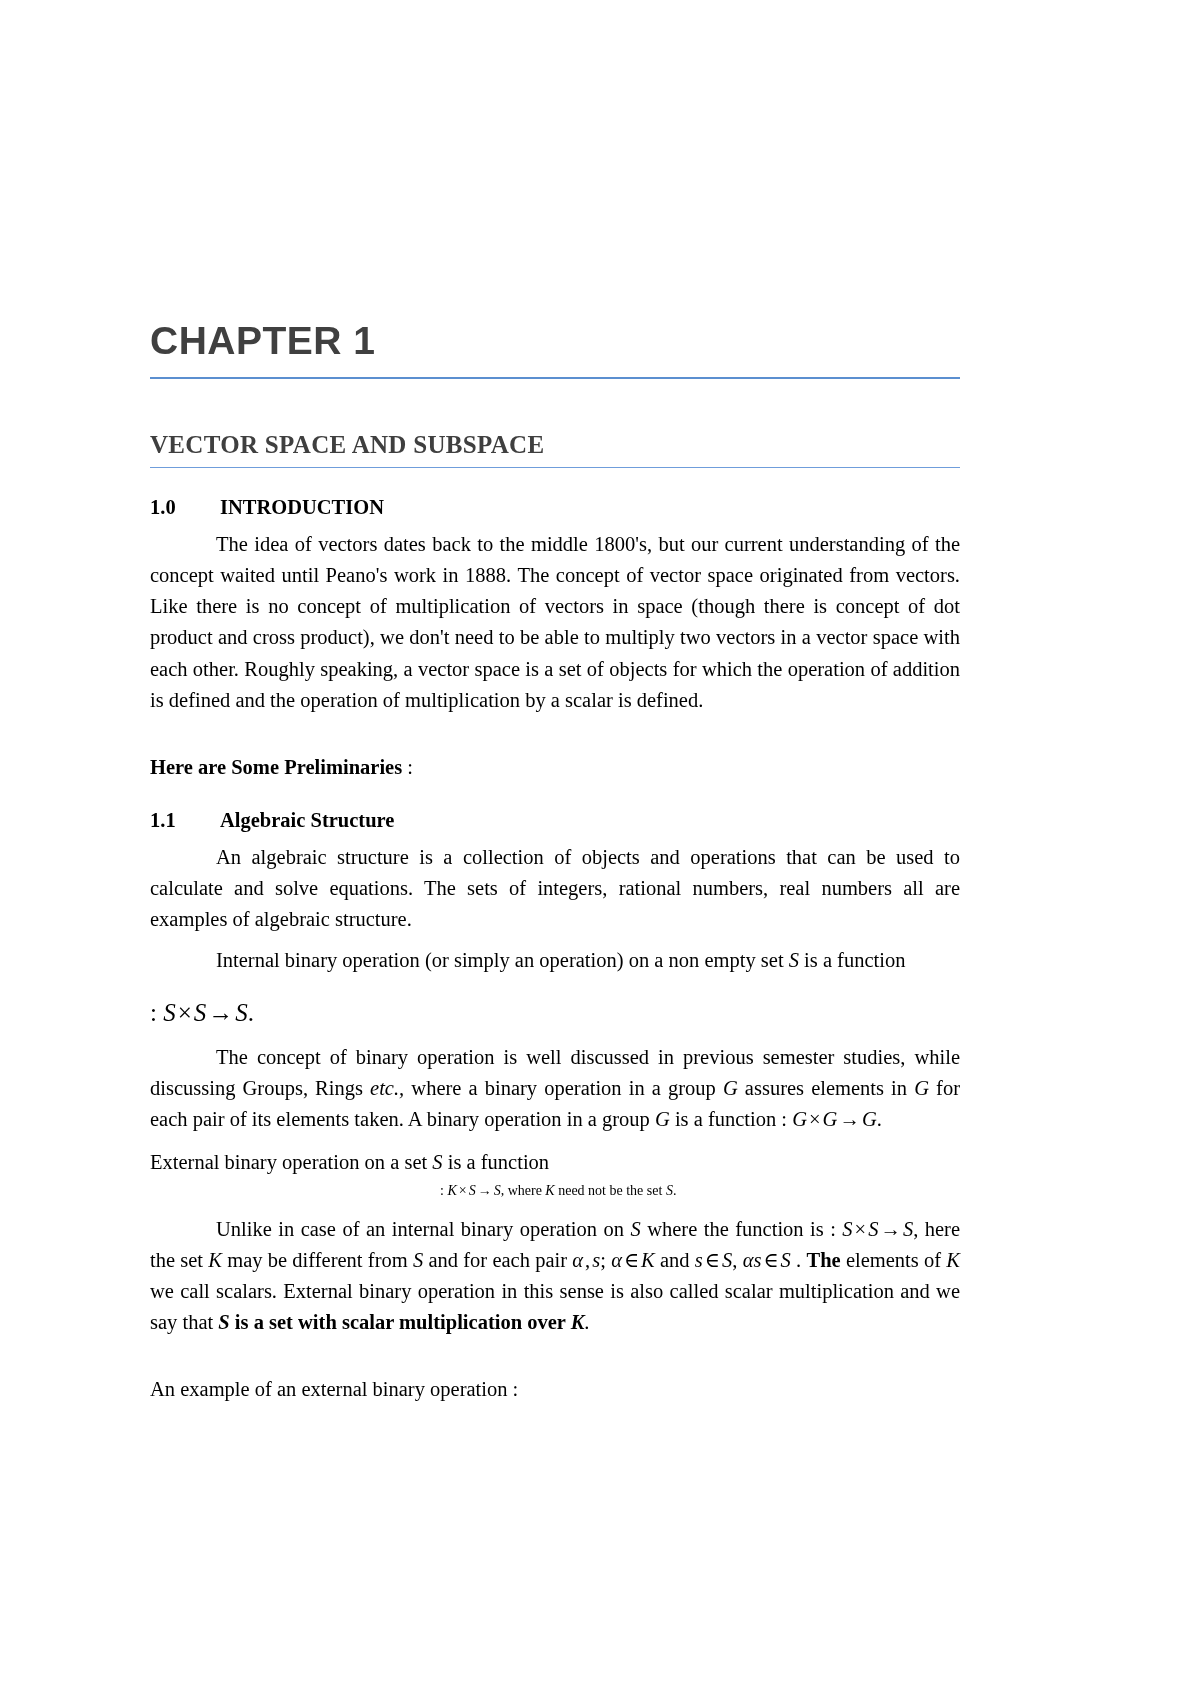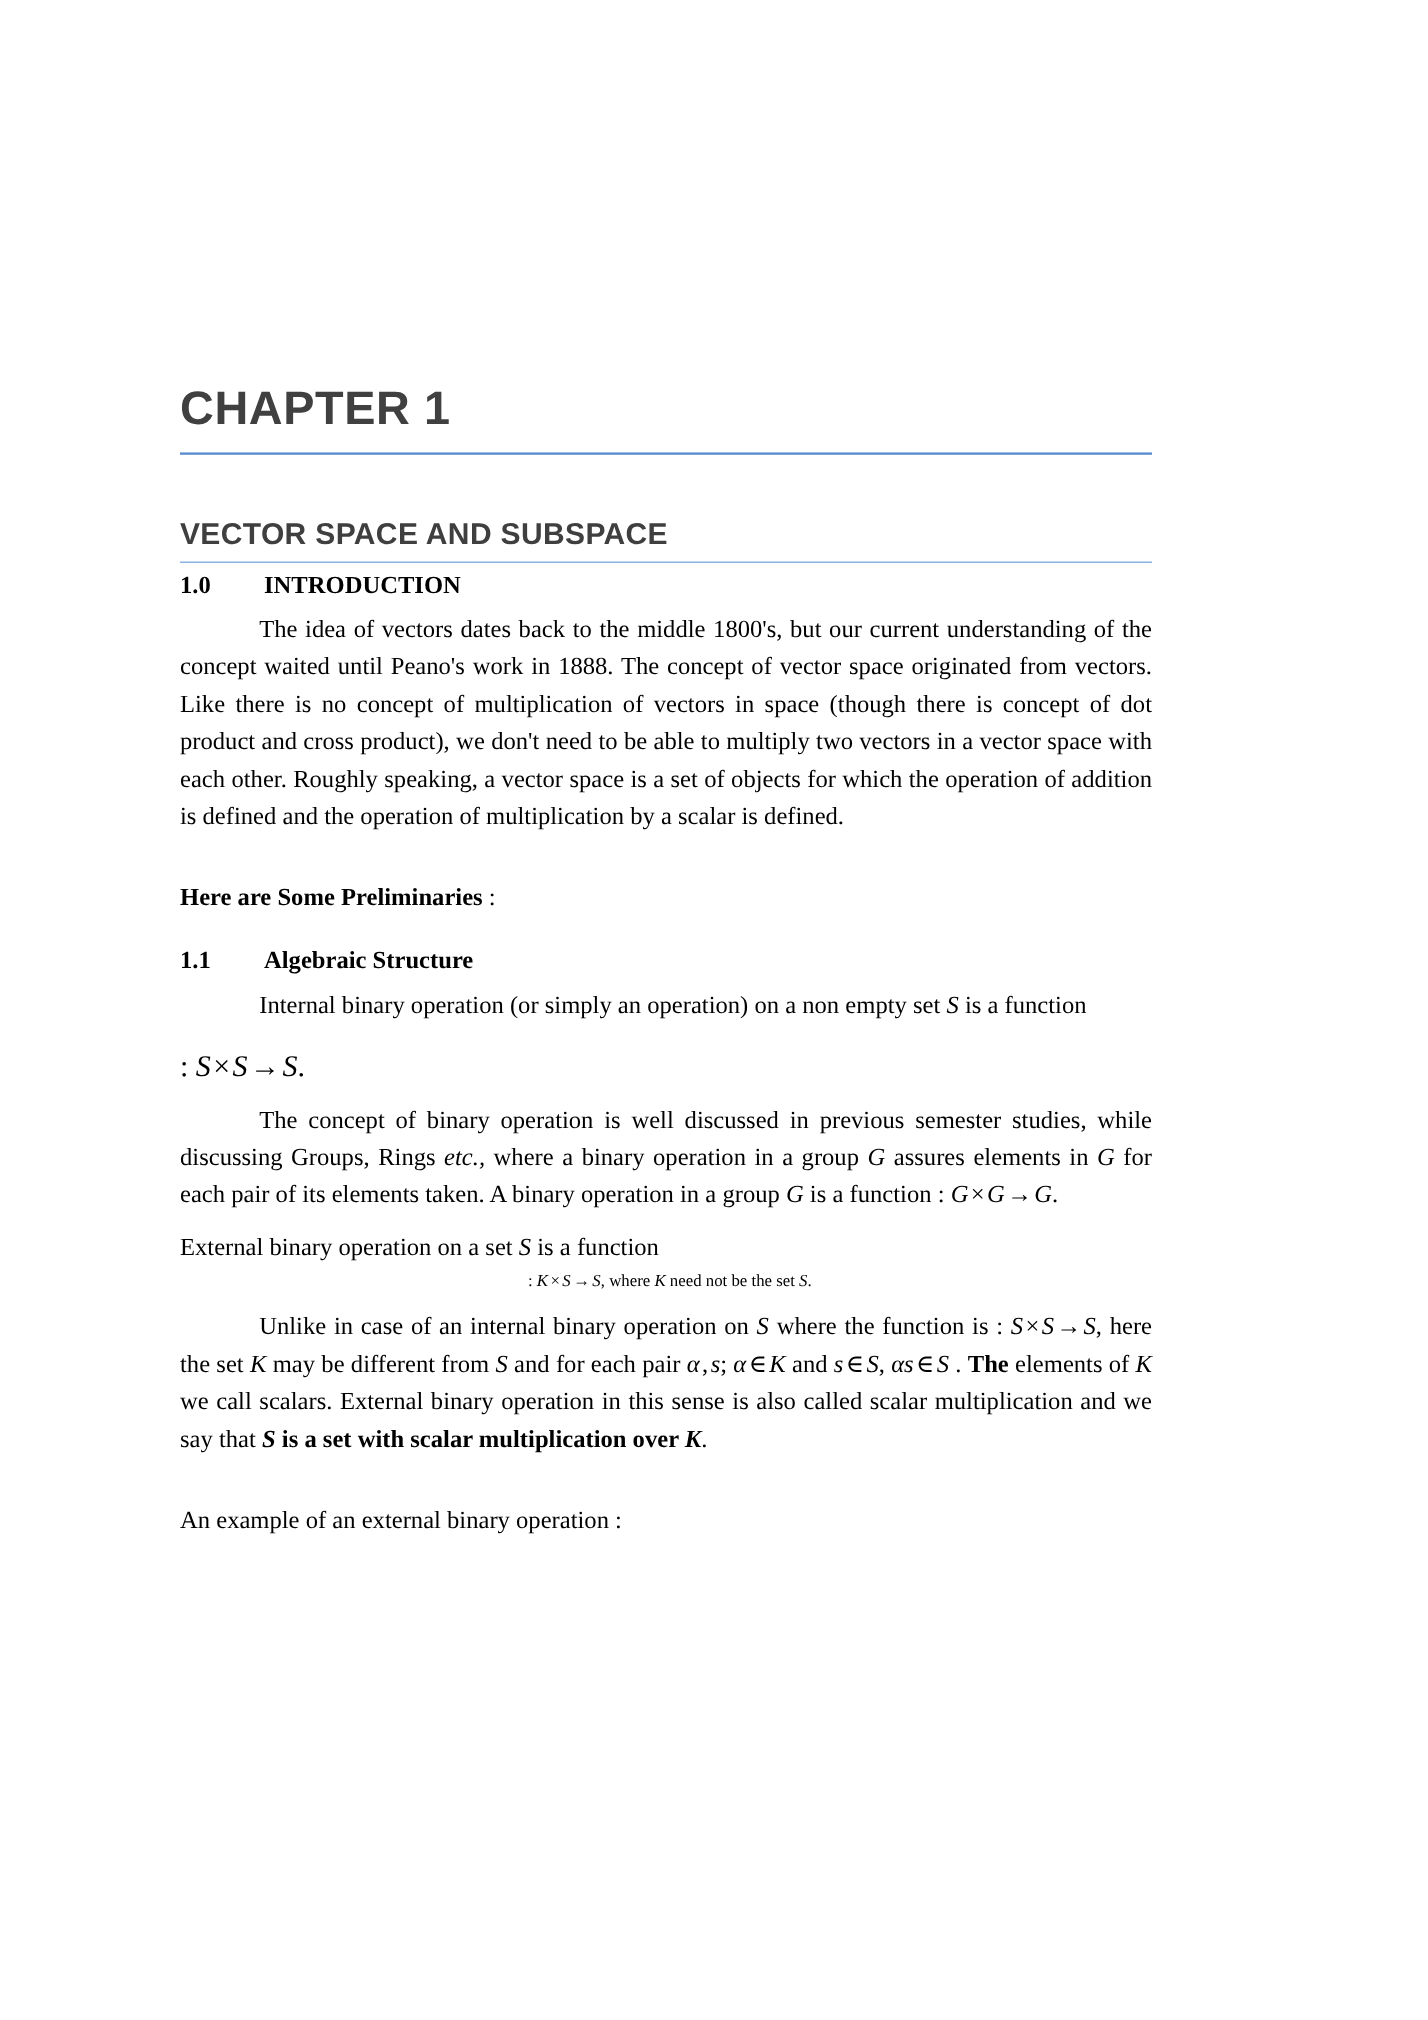--- a/index.html
+++ b/index.html
@@ -45,21 +45,21 @@
     border: none;
     border-top: 2.2px solid #5b8fd0;
     margin: 0;
     padding: 0;
     width: 100%;
   }
   .rule-blue.thin {
     border-top: 1.8px solid #6f9ddb;
   }
   .section-banner {
-    font-family: Liberation Sans, sans-serif;
+    font-family: Liberation Serif, serif;
     font-size: 25px;
     font-weight: bold;
     color: #3f3f3f;
     letter-spacing: 0.3px;
     margin: 52px 0 8px 0;
   }
 
   
   .sec-head {
     font-size: 20.5px;
@@ -68,21 +68,21 @@
     display: flex;
   }
   .sec-head .num {
     width: 70px;
     flex: 0 0 70px;
   }
   .sec-head .ttl {
     flex: 1 1 auto;
   }
   .sec-head.first {
-    margin-top: 8px;
+    margin-top: 28px;
   }
 
   
   p.body {
     font-size: 20.5px;
     line-height: 1.52;
     text-align: justify;
     text-justify: inter-word;
     margin: 10px 0 0 0;
   }
@@ -143,20 +143,21 @@
       <span class="ttl">INTRODUCTION</span>
     </div>
     <p class="body indent">The idea of vectors dates back to the middle 1800's, but our current understanding of the concept waited until Peano's work in 1888. The concept of vector space originated from vectors. Like there is no concept of multiplication of vectors in space (though there is concept of dot product and cross product), we don't need to be able to multiply two vectors in a vector space with each other. Roughly speaking, a vector space is a set of objects for which the operation of addition is defined and the operation of multiplication by a scalar is defined.</p>
 
     <p class="body noindent gap"><span class="bold">Here are Some Preliminaries</span><span> :</span></p>
 
     <div class="sec-head">
       <span class="num">1.1</span>
       <span class="ttl">Algebraic Structure</span>
     </div>
+    <p class="body indent">An algebraic structure is a collection of objects and operations that can be used to calculate and solve equations. The sets of integers, rational numbers, real numbers all are examples of algebraic structure.</p>
 
     <p class="body indent"><span>Internal binary operation (or simply an operation) on a non empty set </span><span class="mvar">S</span><span> is a function</span></p>
     <p class="formula-line"><span>: </span><span class="math"><span>S</span><span class="op">×</span><span>S</span><span class="op">→</span><span>S</span></span><span>.</span></p>
 
     <p class="body indent"><span>The concept of binary operation is well discussed in previous semester studies, while discussing Groups, Rings </span><span class="ital">etc.,</span><span>  where a binary operation in a group </span><span class="mvar">G</span><span> assures elements in </span><span class="mvar">G</span><span> for each pair of its elements taken. A binary operation in a group </span><span class="mvar">G</span><span> is a function : </span><span class="math nowrap"><span>G</span><span class="op">×</span><span>G</span><span class="op">→</span><span>G</span></span><span>.</span></p>
 
 
     <p class="body noindent tight"><span>External binary operation on a set </span><span class="mvar">S</span><span> is a function</span></p>
 
     <p class="formula-center"><span>: </span><span class="math"><span>K</span><span class="op">×</span><span>S</span><span class="op">→</span><span>S</span></span><span>,</span><span>    where </span><span class="mvar">K</span><span> need not be the set </span><span class="mvar">S</span><span>.</span></p>

